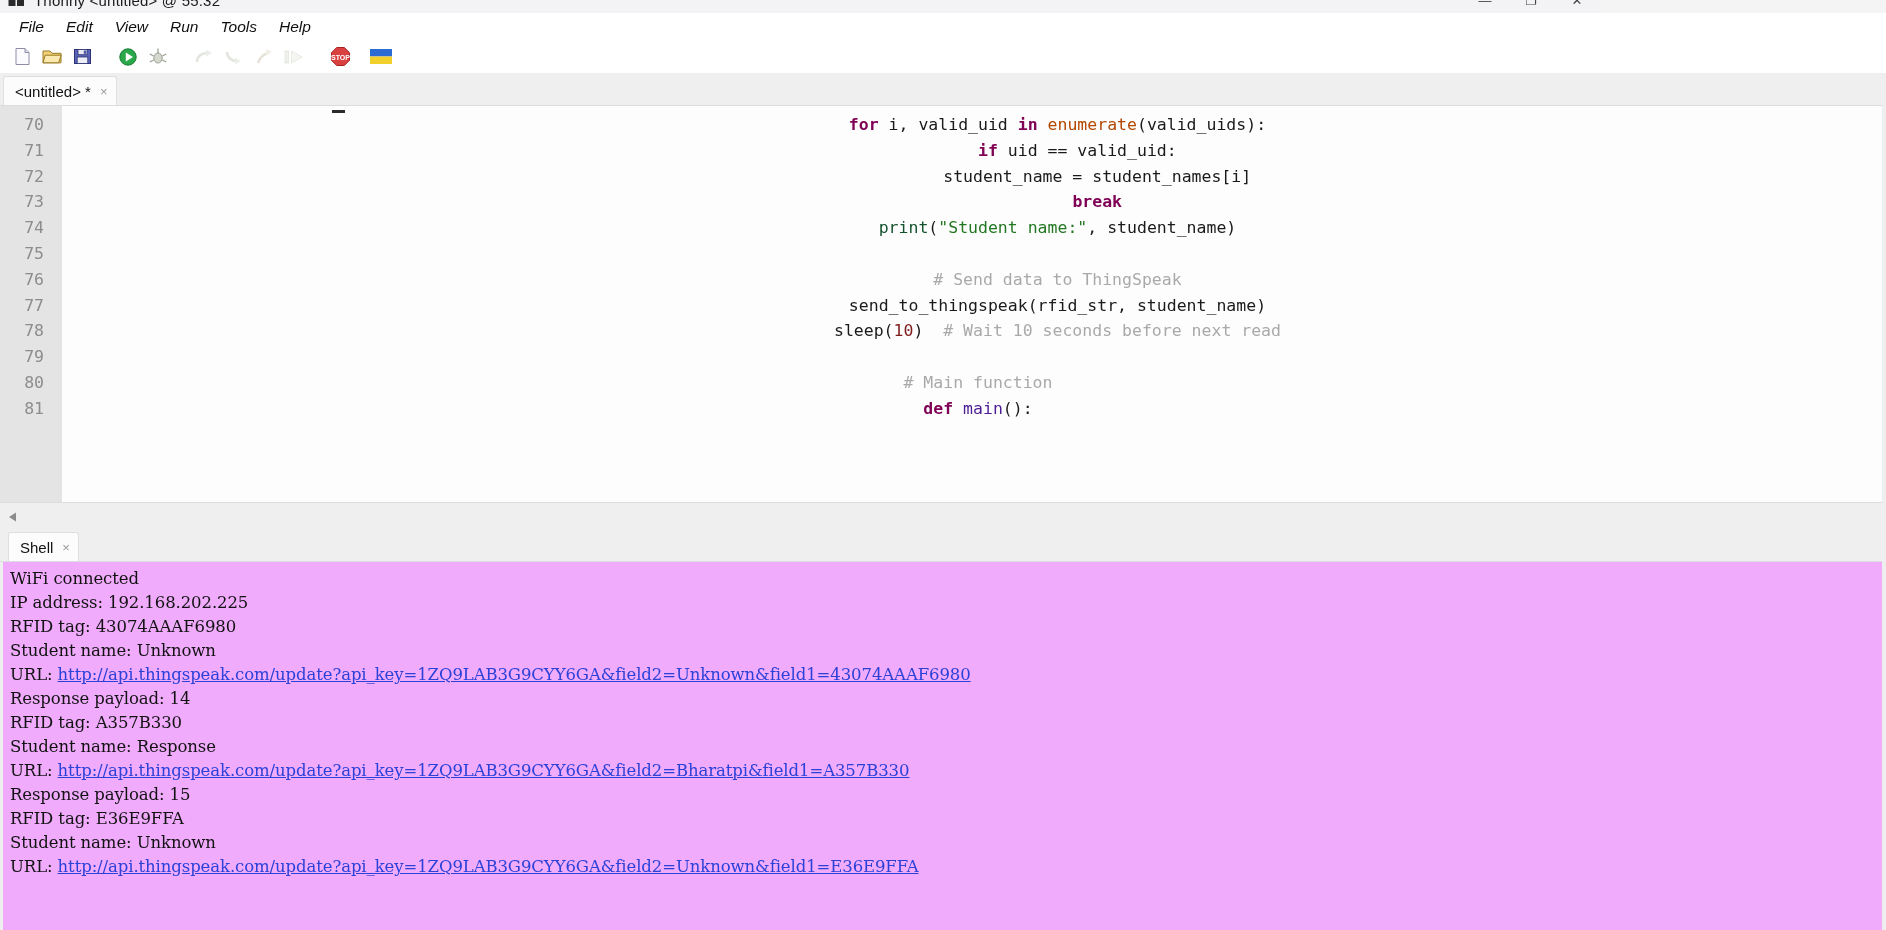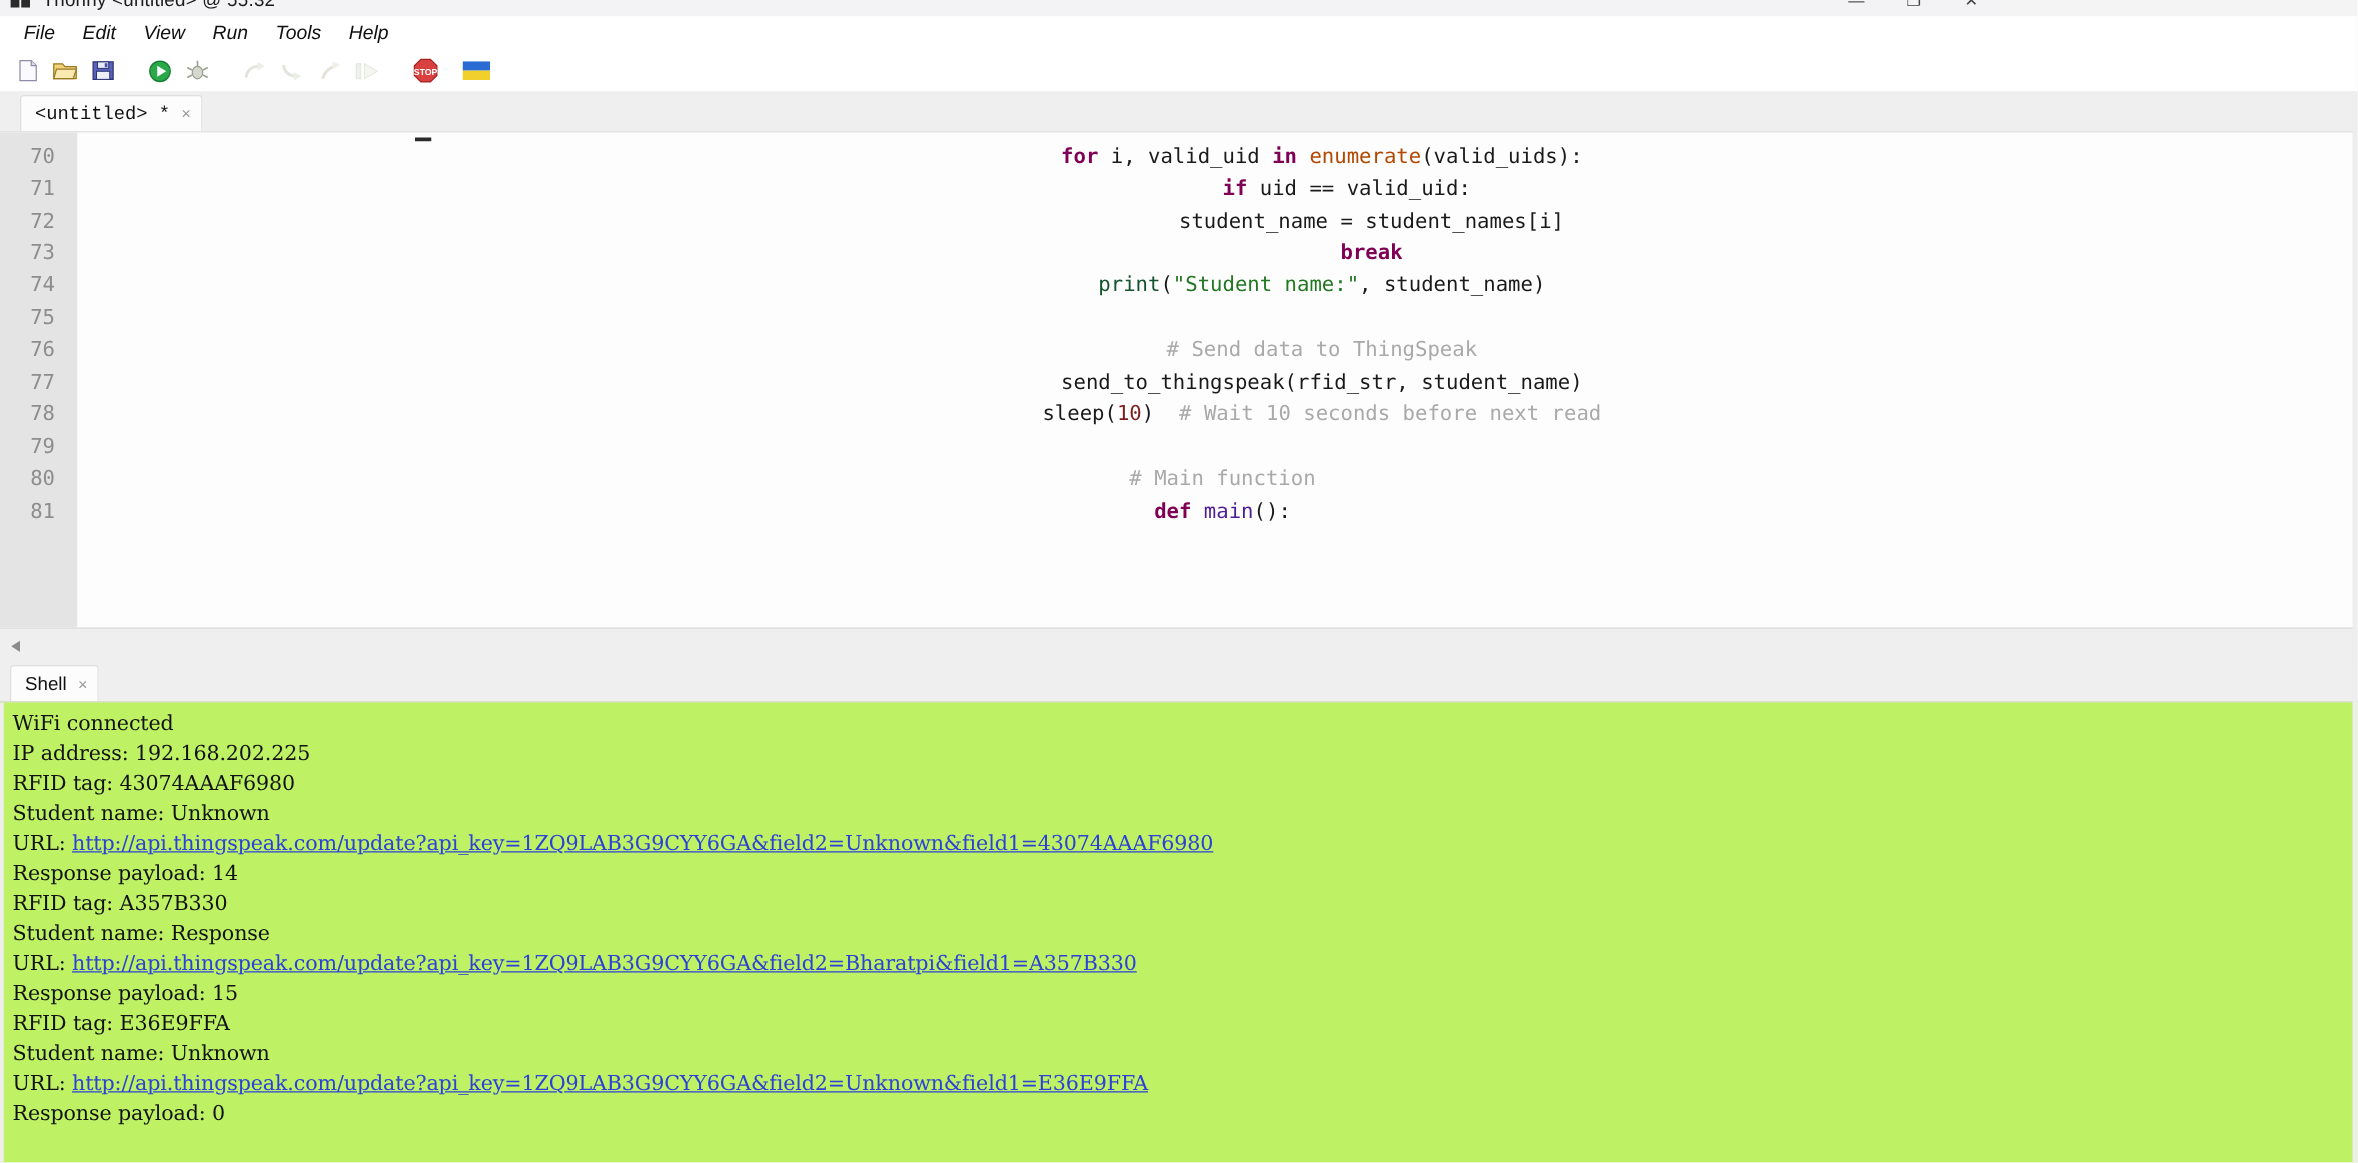--- a/index.html
+++ b/index.html
@@ -44,21 +44,21 @@
   }
   .tool-gap { width: 16px; }
   .tool-gap-sm { width: 11px; }
   .tool-btn.disabled { opacity: .33; }
 
   
   .editor-wrap {
     position: absolute; top: 73px; left: 0; width: 1886px; height: 457px;
     background: #efefef;
   }
-  .tabstrip { height: 32px; padding-left: 16px; display: flex; align-items: flex-end; font-family: Liberation Mono, monospace; }
+  .tabstrip { height: 32px; padding-left: 3px; display: flex; align-items: flex-end; }
   .tab {
     height: 29px; background: #fcfcfc; border: 1px solid #dfdfdf; border-bottom: none;
     border-radius: 3px 3px 0 0; display: flex; align-items: center; padding: 0 8px 0 11px;
     font-size: 15px; color: #111; gap: 9px;
   }
   .tab-close { color: #9a9a9a; font-size: 13px; line-height: 1; }
 
   .editor-body {
     position: relative; height: 397px; background: #fdfdfd;
     border-top: 1px solid #dcdcdc; display: flex; overflow: hidden;
@@ -87,21 +87,21 @@
   .hscroll {
     position: absolute; bottom: 0; left: 0; width: 1886px; height: 28px;
     background: #efefef; border-top: 1px solid #dcdcdc; display: flex; align-items: center;
   }
   .hscroll-arrow { width: 26px; height: 26px; display: flex; align-items: center; justify-content: center; }
 
   
   .shell-wrap { position: absolute; top: 530px; left: 0; width: 1886px; height: 400px; background: #efefef; }
   .shell-tabstrip { height: 31px; padding-left: 8px; display: flex; align-items: flex-end; }
   .shell-body {
-    position: relative; height: 369px; background: #bef264;
+    position: relative; height: 369px; background: #f0abfc;
     border-top: 1px solid #dcdcdc; overflow: hidden;
     padding: 5px 0 0 10px;
     font-family: "DejaVu Serif", "Liberation Mono", monospace;
     font-size: 16.5px; color: #121212; letter-spacing: -0.1px;
   }
   .shell-line { height: 24px; line-height: 24px; white-space: pre; }
   .shell-url { color: #2b41d8; text-decoration: underline; }
   .shell-left-edge { position: absolute; left: 0; top: 0; width: 3px; height: 100%; background: #eeeeee; }
   .right-edge { position: absolute; right: 0; top: 73px; width: 4px; height: 857px; background: #eeeeee; }
 </style>
@@ -285,19 +285,18 @@
           <div class="shell-line">Student name: Unknown</div>
           <div class="shell-line"><span>URL: </span><span class="shell-url">http://api.thingspeak.com/update?api_key=1ZQ9LAB3G9CYY6GA&amp;field2=Unknown&amp;field1=43074AAAF6980</span></div>
           <div class="shell-line">Response payload: 14</div>
           <div class="shell-line">RFID tag: A357B330</div>
           <div class="shell-line">Student name: Response</div>
           <div class="shell-line"><span>URL: </span><span class="shell-url">http://api.thingspeak.com/update?api_key=1ZQ9LAB3G9CYY6GA&amp;field2=Bharatpi&amp;field1=A357B330</span></div>
           <div class="shell-line">Response payload: 15</div>
           <div class="shell-line">RFID tag: E36E9FFA</div>
           <div class="shell-line">Student name: Unknown</div>
           <div class="shell-line"><span>URL: </span><span class="shell-url">http://api.thingspeak.com/update?api_key=1ZQ9LAB3G9CYY6GA&amp;field2=Unknown&amp;field1=E36E9FFA</span></div>
-          <div class="shell-line">Response payload: 0</div>
         </div>
     </div>
   </div>
 
   <div class="right-edge"></div>
 </div>
 
 </body></html>

